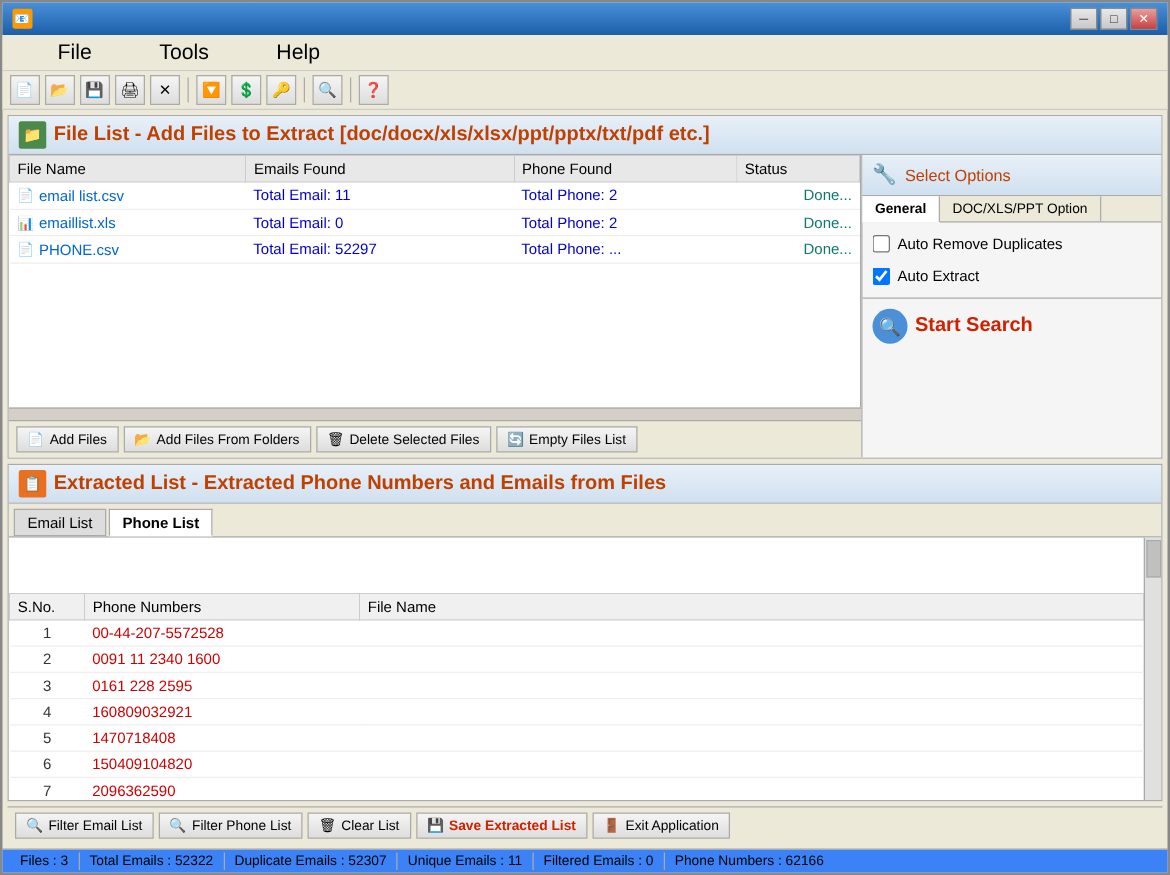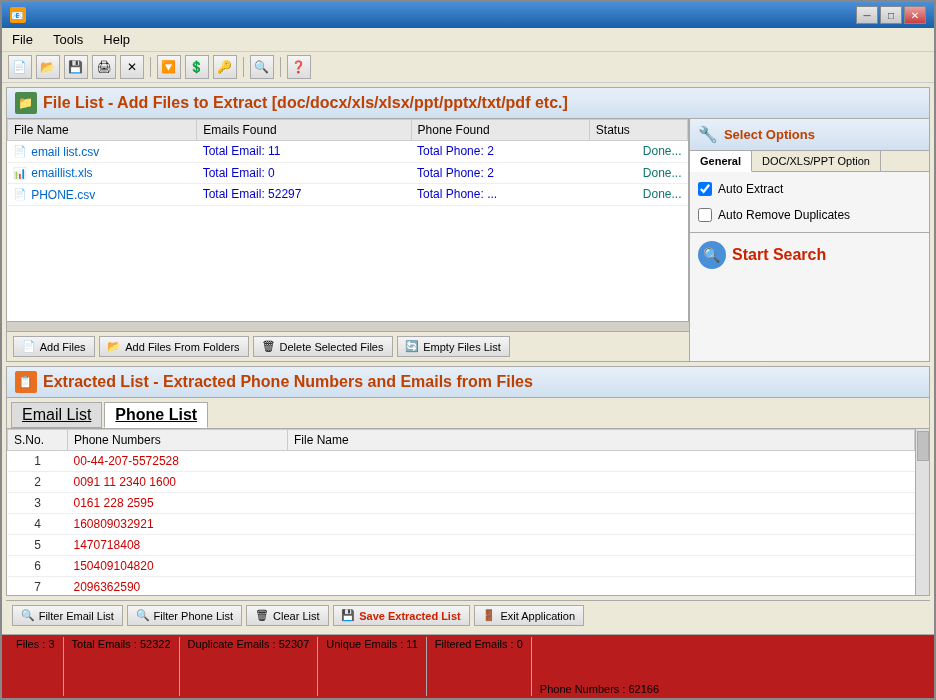--- a/index.html
+++ b/index.html
@@ -67,21 +67,22 @@
       background: #ece9d8;
       padding: 2px 4px;
       display: flex;
       gap: 8px;
       border-bottom: 1px solid #ccc;
       flex-shrink: 0;
     }
     .menu-item {
       padding: 2px 6px;
       cursor: pointer;
-      font-size: 13px;
+      font-size: 17px;
+      margin-left: 34px;
     }
     .toolbar {
       background: #ece9d8;
       padding: 3px 6px;
       display: flex;
       gap: 4px;
       align-items: center;
       border-bottom: 1px solid #ccc;
       flex-shrink: 0;
     }
@@ -223,21 +224,21 @@
       background: linear-gradient(to bottom, #e8f0f8, #d0e0f0);
       padding: 6px 8px;
       display: flex;
       align-items: center;
       gap: 6px;
       border-bottom: 1px solid #aaa;
     }
     .options-title {
       color: #c04000;
       font-size: 13px;
-      font-weight: bold;
+      font-weight: normal;
     }
     .options-tabs {
       display: flex;
       background: #ece9d8;
       border-bottom: 1px solid #aaa;
     }
     .options-tab {
       padding: 4px 10px;
       cursor: pointer;
       font-size: 11px;
@@ -305,65 +306,65 @@
     }
     .list-tabs {
       display: flex;
       background: #ece9d8;
       border-bottom: 1px solid #aaa;
       padding: 4px 4px 0 4px;
     }
     .list-tab {
       padding: 3px 10px;
       cursor: pointer;
-      font-size: 16px;
+      font-size: 12px;
       border: 1px solid #aaa;
       background: #ddd;
       margin-right: 2px;
-      text-decoration: underline;
     }
     .list-tab.active {
       background: white;
       border-bottom: 1px solid white;
       font-weight: bold;
     }
     .extracted-table-container {
       flex: 1;
       overflow: auto;
       position: relative;
+      margin-top: 44px;
     }
     .extracted-table-container table th {
       background: #f0f0f0;
     }
     .row-num { color: #333; text-align: center; }
     .phone-num { color: #cc0000; }
     .bottom-toolbar {
       background: #ece9d8;
       border-top: 1px solid #aaa;
       padding: 4px 6px;
       display: flex;
       gap: 4px;
       align-items: center;
       flex-shrink: 0;
     }
     .status-bar {
-      background: #b91c1c;
+      background: #3b82f6;
       border-top: 1px solid #aaa;
       padding: 2px 6px;
       display: flex;
       gap: 0;
       font-size: 11px;
       flex-shrink: 0;
     }
     .status-item {
       padding: 1px 8px;
       border-right: 1px solid #aaa;
       white-space: nowrap;
     }
-    .status-item:last-child { border-right: none; margin-top: 45px; }
+    .status-item:last-child { border-right: none; }
     .vert-scrollbar {
       width: 14px;
       background: #e0e0e0;
       border-left: 1px solid #aaa;
       flex-shrink: 0;
       position: relative;
     }
     .vert-scrollbar-thumb {
       width: 12px;
       height: 30px;
@@ -493,26 +494,26 @@
           <div class="options-header">
             <span style="font-size:16px;">🔧</span>
             <span class="options-title">Select Options</span>
           </div>
           <div class="options-tabs">
             <div class="options-tab active">General</div>
             <div class="options-tab">DOC/XLS/PPT Option</div>
           </div>
           <div class="options-body">
             <div class="checkbox-row">
+              <input type="checkbox" style="">
+              <label>Auto Remove Duplicates</label>
+            </div>
+            <div class="checkbox-row">
               <input type="checkbox" checked="" style="">
               <label>Auto Extract</label>
-            </div>
-            <div class="checkbox-row">
-              <input type="checkbox" style="">
-              <label>Auto Remove Duplicates</label>
             </div>
           </div>
           <div class="start-search-area">
             <button class="start-search-btn">
               <div class="search-icon">🔍</div>
               <span>Start Search</span>
             </button>
           </div>
         </div>
       </div>

